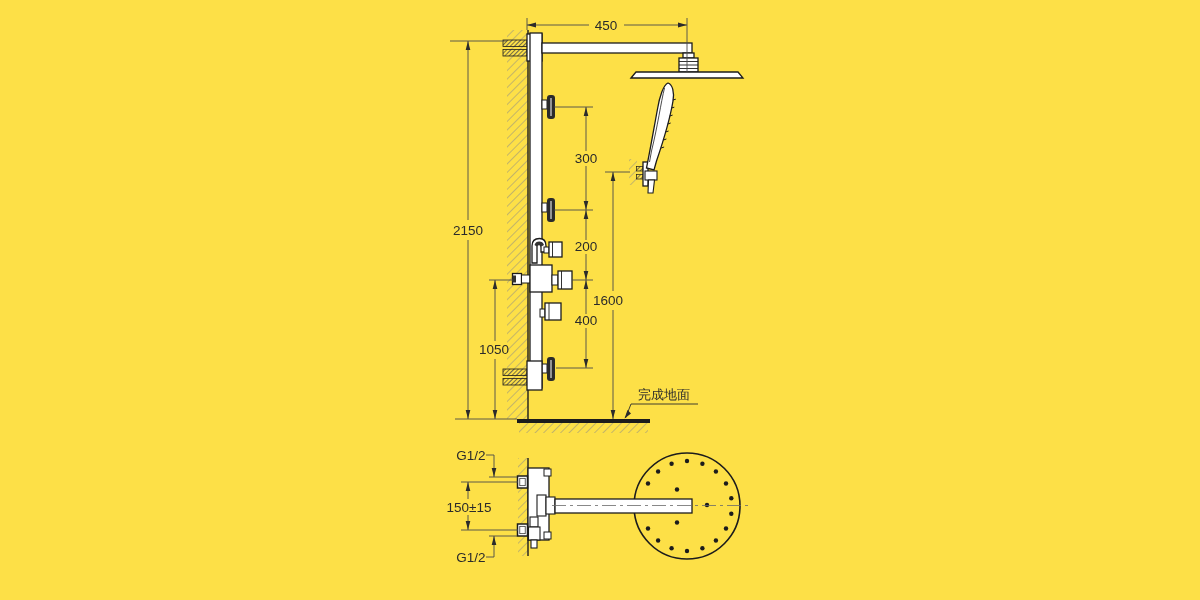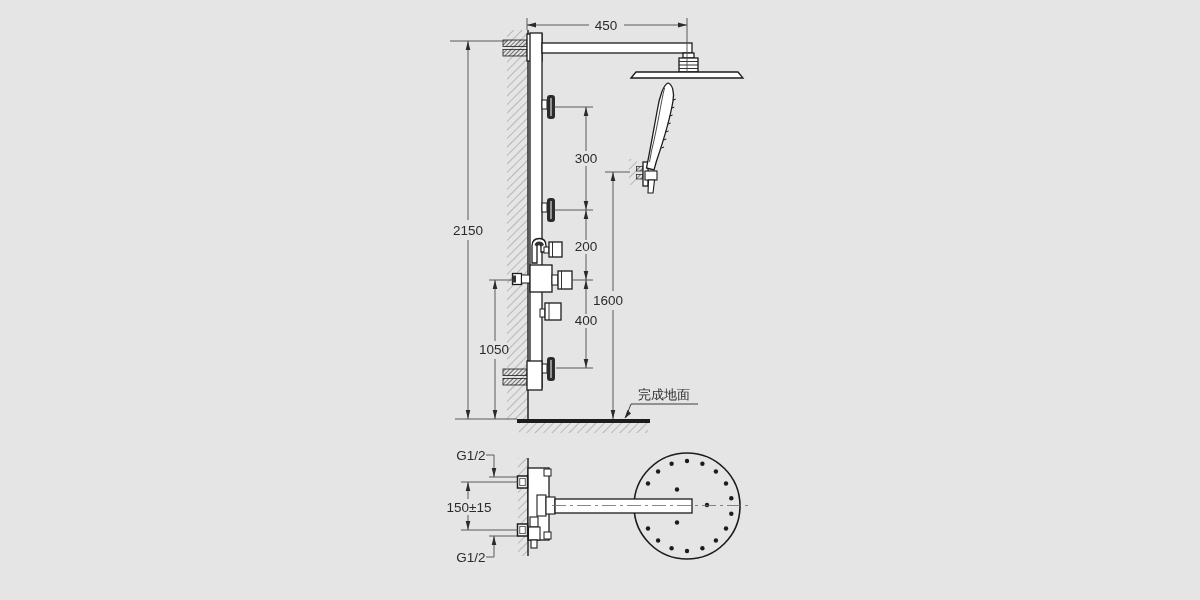--- a/index.html
+++ b/index.html
@@ -1,16 +1,16 @@
 <!DOCTYPE html>
 <html><head>
 <meta charset="utf-8">
 <style>
   html,body{margin:0;padding:0;background:#fff;}
-  .canvas{position:relative;width:1200px;height:600px;background:#e5e5e5;overflow:hidden;
+  .canvas{position:relative;width:1200px;height:600px;background:#fde047;overflow:hidden;
           font-family:"Liberation Sans", sans-serif;}
   svg{position:absolute;inset:0;}
   .dim-text{font-family:"Liberation Sans", sans-serif;font-size:13.5px;fill:#2b2b2b;}
   .cjk-text{font-family:"Liberation Sans", sans-serif;font-size:13px;fill:#2b2b2b;}
 </style>
 </head>
 <body>
 
 <div class="canvas">
 <svg width="1200" height="600" viewBox="0 0 1200 600">

